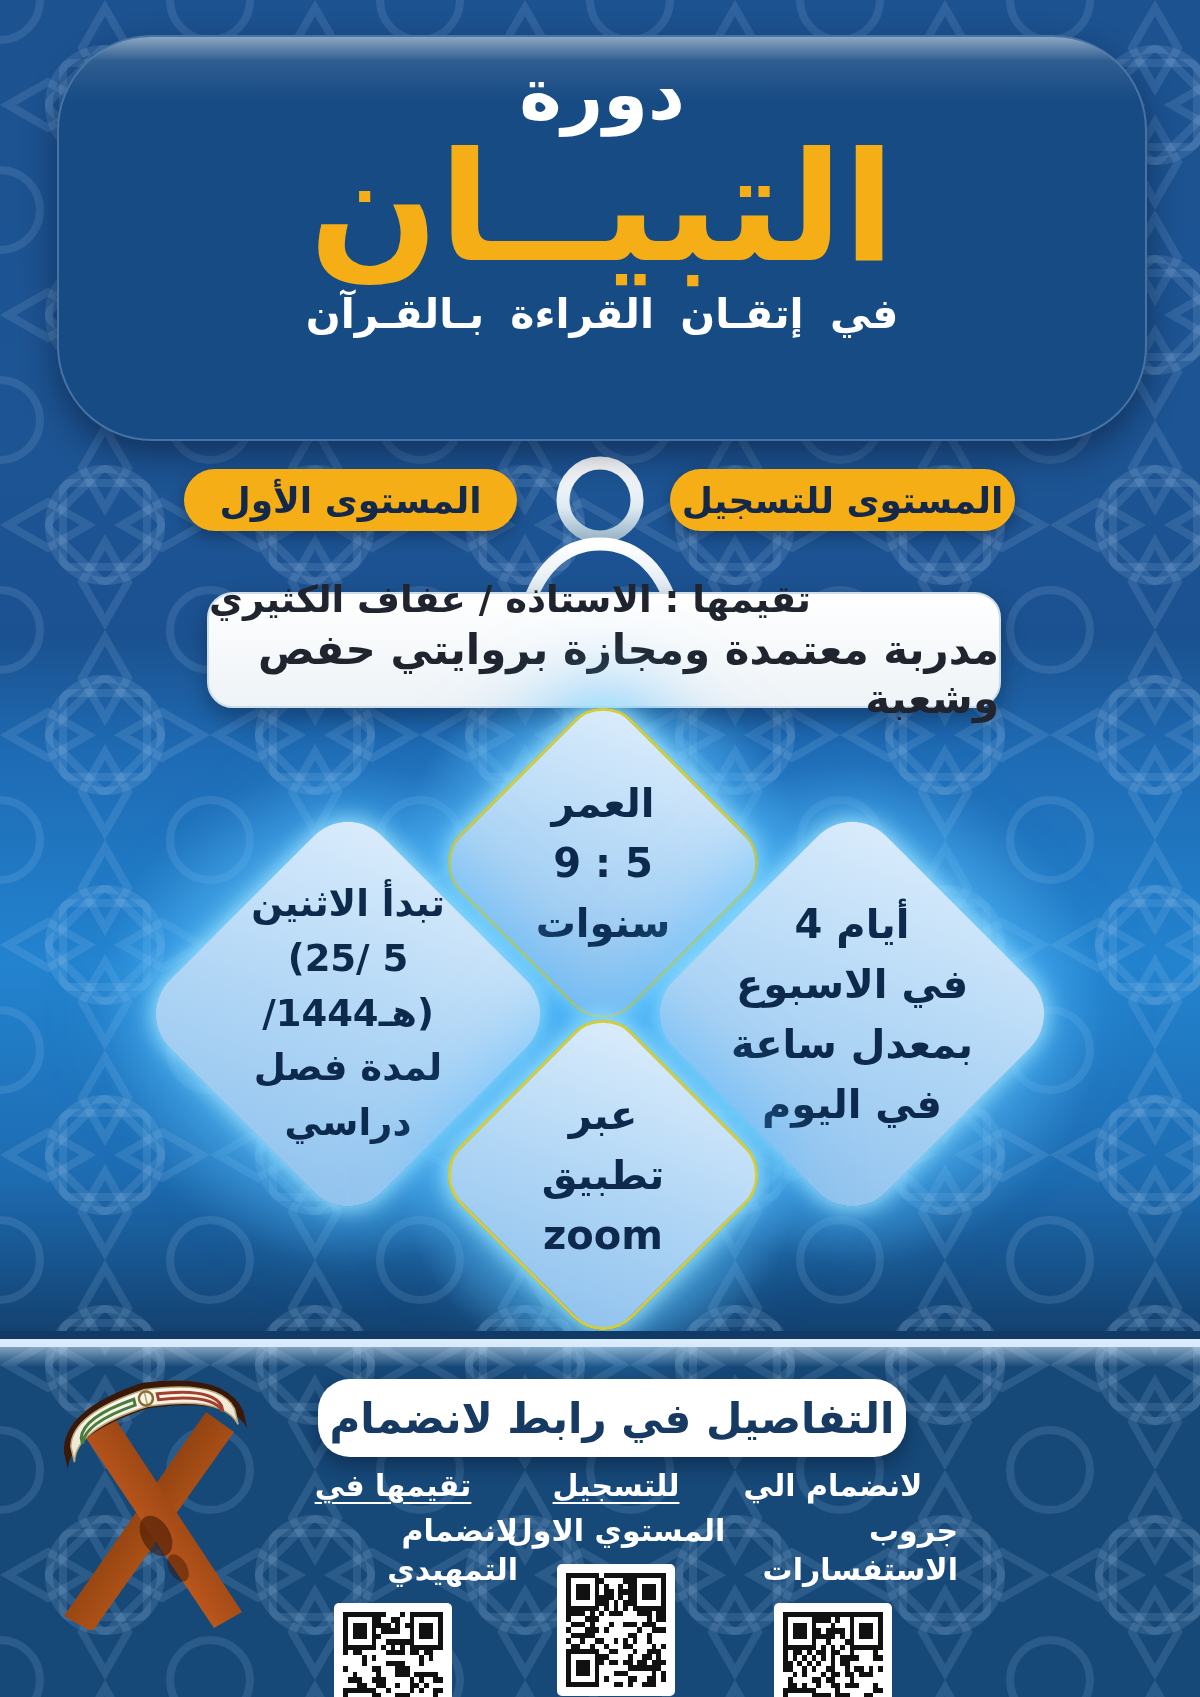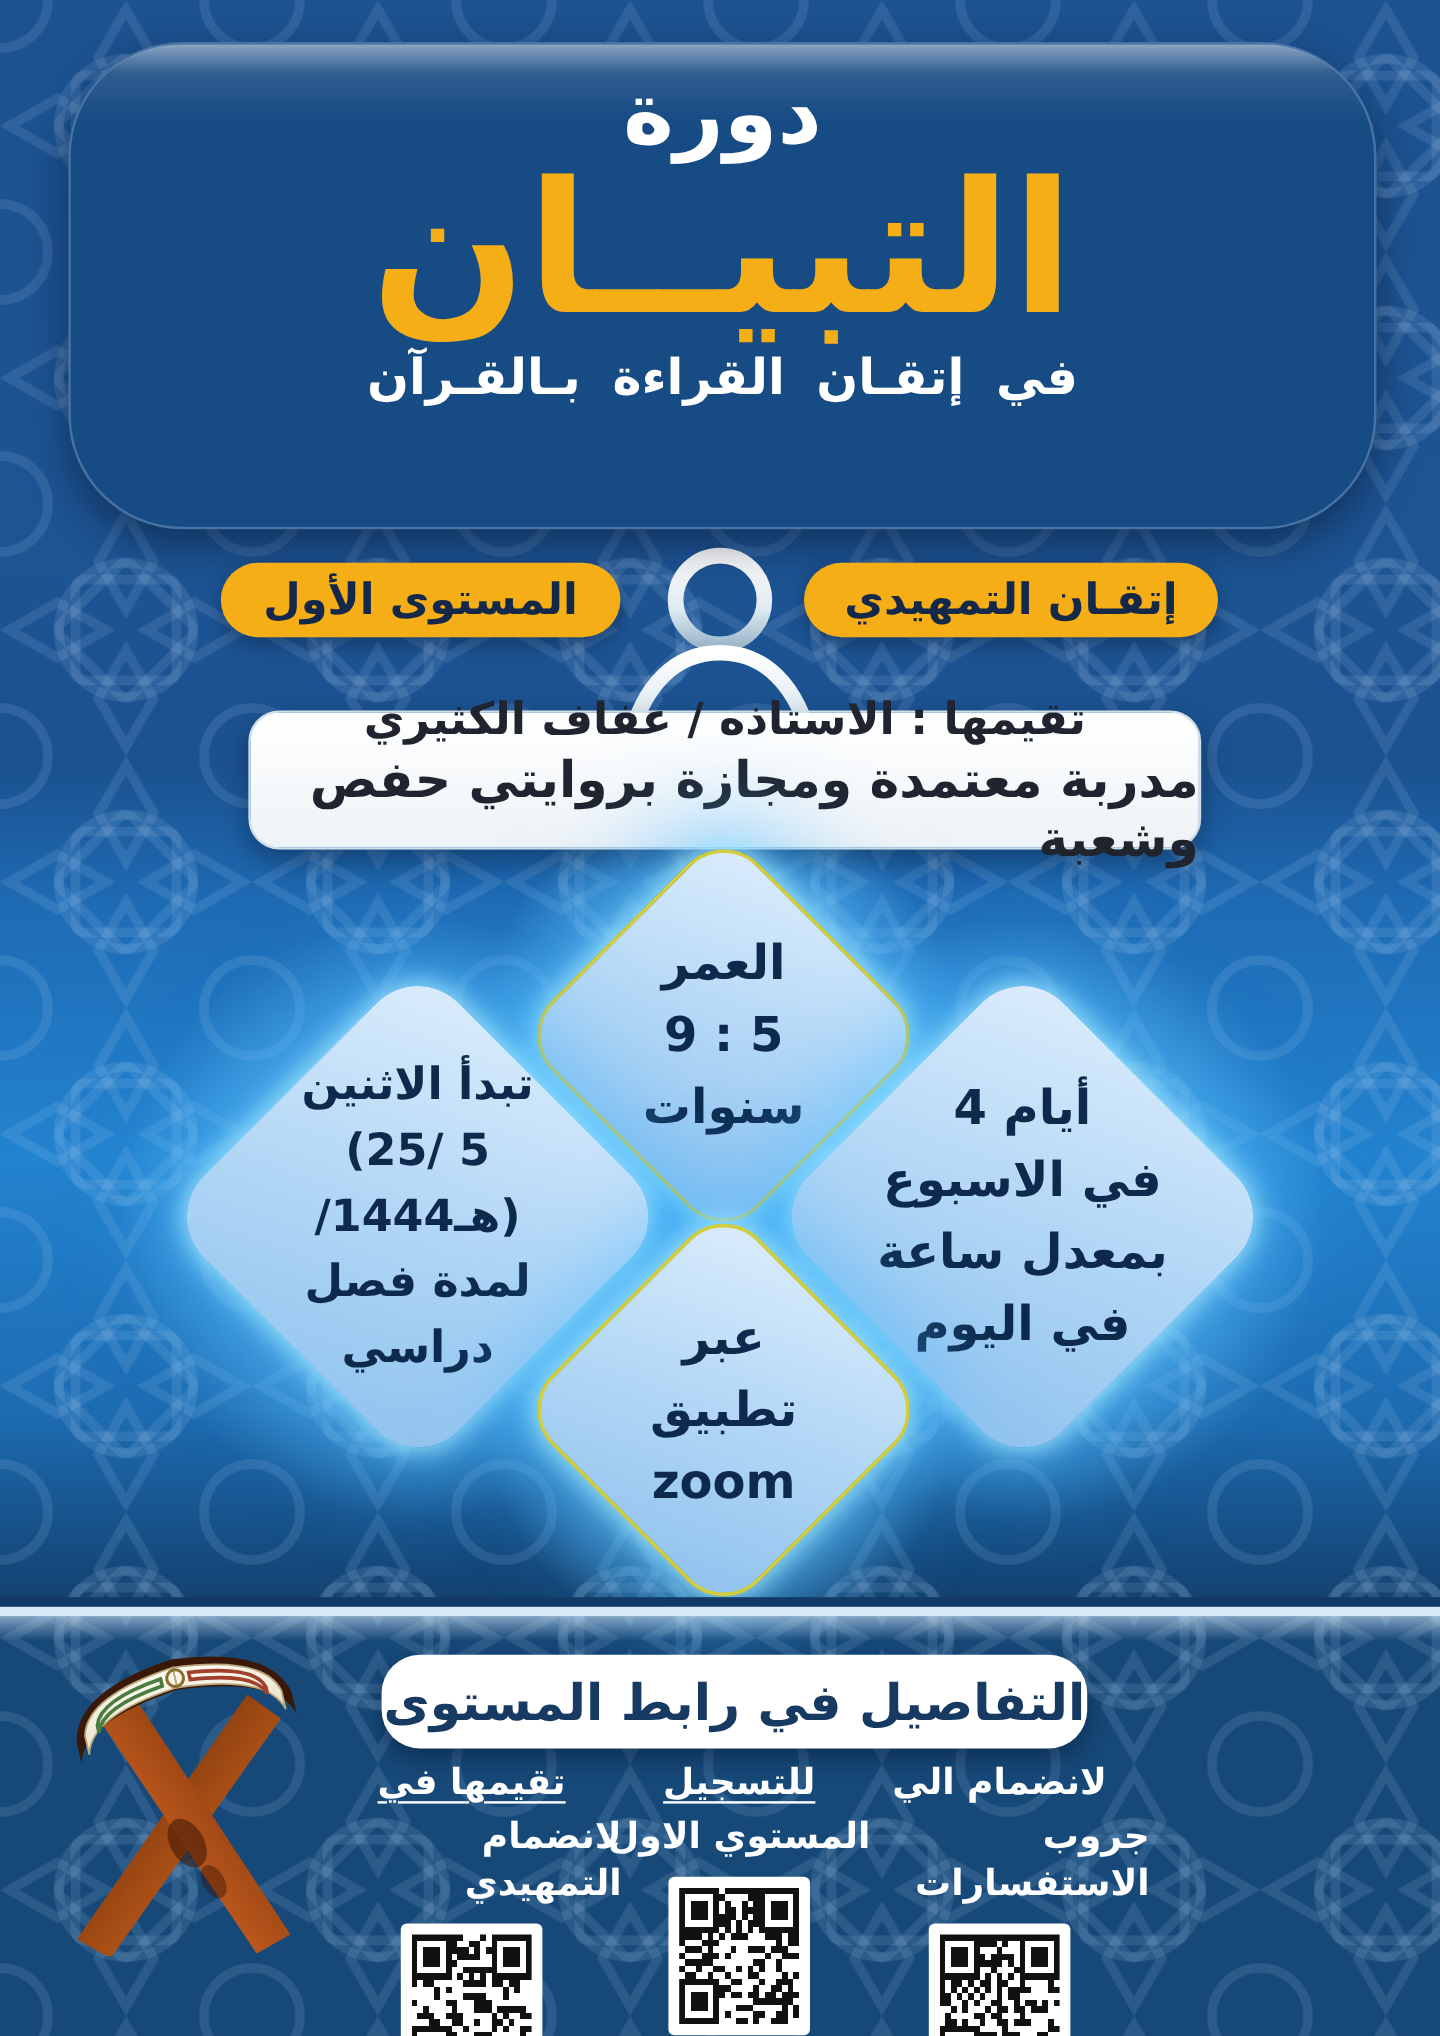--- a/index.html
+++ b/index.html
@@ -45,21 +45,21 @@
     box-shadow:0 6px 14px rgba(5,15,35,.35);
   }
   .pill-first{left:184px;top:469px;width:333px;}
   .pill-prep{left:670px;top:469px;width:345px;}
   .person-wrap{position:absolute;left:505px;top:452px;width:190px;height:175px;z-index:2;}
   
   .info-box{
     position:absolute;left:207px;top:592px;width:790px;height:112px;
     border-radius:26px;background:linear-gradient(180deg,#ffffff 0%,#eef3f7 100%);
     border:2px solid #cfdde6;box-shadow:0 10px 22px rgba(5,15,35,.35);
-    display:flex;flex-direction:column;align-items:center;justify-content:center;gap:4px;
+    display:flex;flex-direction:column;align-items:flex-end;justify-content:center;gap:4px;
     z-index:4;
   }
   .info-line1{font-size:37px;font-weight:bold;color:#1f242e;}
   .info-line2{font-size:42px;font-weight:bold;color:#1f242e;}
   
   .diamond{
     position:absolute;transform:rotate(45deg);
     background:linear-gradient(155deg,#dcedfc 0%,#b4d8f6 48%,#8fc2ee 100%);
     box-shadow:0 0 22px 3px rgba(160,232,255,.95), 0 0 78px 24px rgba(70,180,255,.55);
     z-index:5;
@@ -149,21 +149,21 @@
           <stop offset="0" stop-color="#ffffff"></stop>
           <stop offset="0.6" stop-color="#dfeaf2"></stop>
           <stop offset="1" stop-color="#9db8c9"></stop>
         </linearGradient>
       </defs>
       <circle cx="95" cy="48" r="37" fill="none" stroke="url(#pg)" stroke-width="13"></circle>
       <path d="M18 172 C30 116 60 92 95 92 C130 92 160 116 172 172" fill="none" stroke="url(#pg)" stroke-width="13" stroke-linecap="round"></path>
     </svg>
   </div>
   <div class="pill pill-prep">
-    <span>إتقـان التمهيدي</span>
+    <span>المستوى للتسجيل</span>
   </div>
 
   <div class="info-box">
     <div class="info-line1">تقيمها : الاستاذه /  عفاف الكثيري</div>
     <div class="info-line2">مدربة معتمدة ومجازة بروايتي حفص وشعبة</div>
   </div>
 
   <div class="diamond d-small d-age">
     <div class="inner">
       <div class="d-line">العمر</div>
@@ -196,21 +196,21 @@
       <div class="d-line">تطبيق</div>
       <div class="d-line ltr">zoom</div>
     </div>
   </div>
 
   <div class="divider-dark"></div>
   <div class="divider-light"></div>
   <div class="divider-fade"></div>
 
   <div class="banner-pill">
-    <span>التفاصيل في رابط المستوى</span>
+    <span>التفاصيل في رابط لانضمام</span>
   </div>
 
   <div class="quran-wrap">
     <svg width="250" height="310" viewBox="0 0 250 310">
       <defs>
         <linearGradient id="wood1" x1="0" y1="0" x2="1" y2="1">
           <stop offset="0" stop-color="#4a1e06"></stop>
             <stop offset="0.5" stop-color="#a04a14"></stop>
             <stop offset="1" stop-color="#e57620"></stop>
         </linearGradient>

